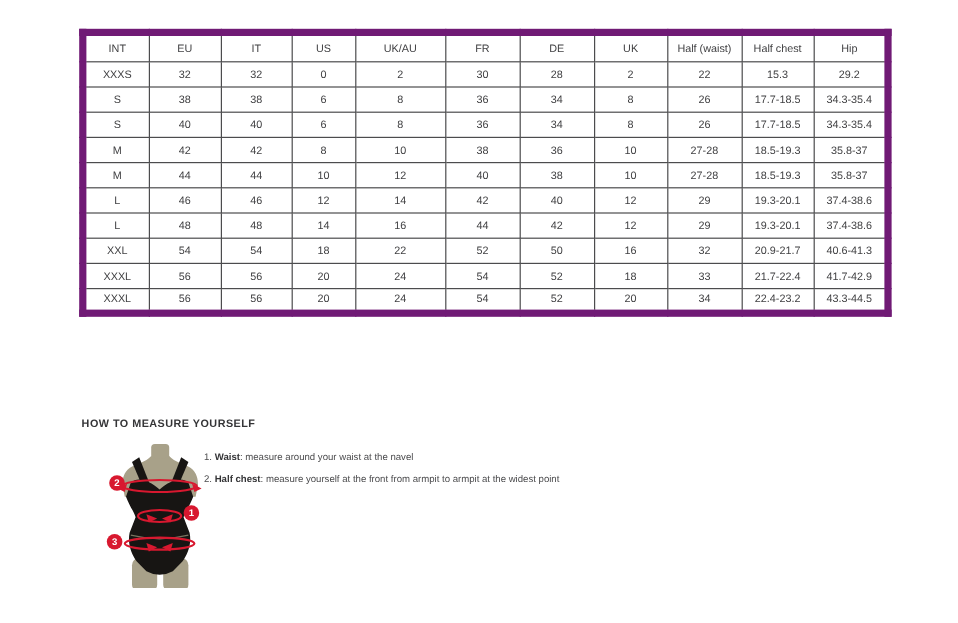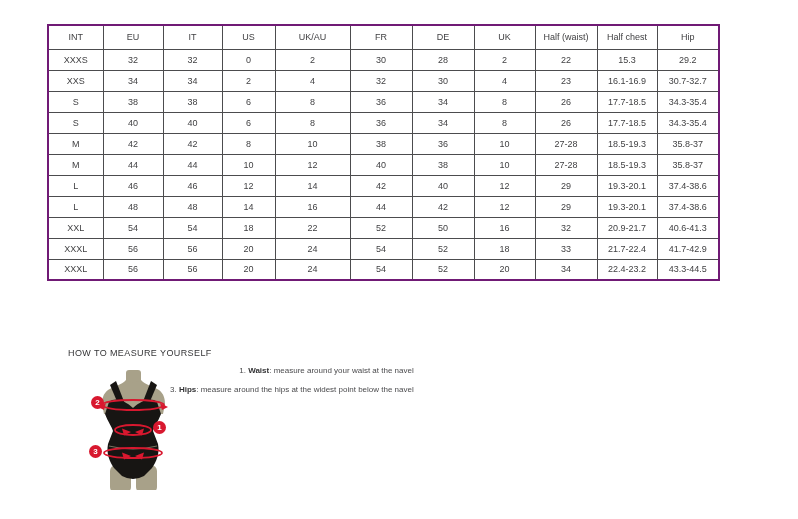--- a/index.html
+++ b/index.html
@@ -1,55 +1,55 @@
 <!DOCTYPE html>
 <html><head>
 <meta charset="utf-8">
 <style>
   * { margin: 0; padding: 0; box-sizing: border-box; }
   html, body { width: 798px; height: 519px; background: #ffffff; overflow: hidden; }
   body { font-family: "Liberation Sans", sans-serif; position: relative; }
 
   
   .size-table {
-    position: absolute; left: 47px; top: 24px; width: 568px;
+    position: absolute; left: 66px; top: 24px; width: 568px;
     border-collapse: collapse; table-layout: fixed;
     font-size: 9px; color: #414143;
-    border: 2px solid #701a75;
+    border: 6px solid #701a75;
   }
   .size-table th, .size-table td {
     border: 1px solid #4c4c4e;
     text-align: center; vertical-align: middle;
     font-weight: normal; padding: 0 1px;
     height: 21px; white-space: nowrap; overflow: hidden;
   }
   .size-table thead th { height: 24px; }
 
   
   .measure-heading {
     position: absolute; left: 68px; top: 348px;
-    font-size: 9px; font-weight: normal; letter-spacing: 0.4px;
+    font-size: 9px; font-weight: bold; letter-spacing: 0.4px;
     color: #353537;
   }
   .figure {
     position: absolute; left: 84px; top: 370px; width: 100px; height: 120px;
   }
   .figure svg { display: block; }
   .badge {
     position: absolute; width: 13px; height: 13px; border-radius: 50%;
     background: #d8182f; color: #ffffff;
     font-size: 8px; font-weight: bold; text-align: center; line-height: 13px;
   }
   .badge-chest { left: 7px;  top: 26px; }
   .badge-waist { left: 69px; top: 51px; }
   .badge-hips  { left: 5px;  top: 75px; }
 
   .steps {
-    position: absolute; left: 170px; top: 366px;
-    font-size: 8px; color: #4b4b4d; text-align: right;
+    position: absolute; left: 170px; top: 376px;
+    font-size: 8px; color: #4b4b4d;
   }
   .step { line-height: 10px; margin-bottom: 8.5px; white-space: nowrap; }
   .step b { color: #333335; }
 </style>
 </head>
 <body>
 
 <div>
 
   <table class="size-table">
@@ -89,33 +89,20 @@
           <td>0</td>
           <td>2</td>
           <td>30</td>
           <td>28</td>
           <td>2</td>
           <td>22</td>
           <td>15.3</td>
           <td>29.2</td>
         </tr>
         <tr>
-          <td>XXS</td>
-          <td>34</td>
-          <td>34</td>
-          <td>2</td>
-          <td>4</td>
-          <td>32</td>
-          <td>30</td>
-          <td>4</td>
-          <td>23</td>
-          <td>16.1-16.9</td>
-          <td>30.7-32.7</td>
-        </tr>
-        <tr>
           <td>S</td>
           <td>38</td>
           <td>38</td>
           <td>6</td>
           <td>8</td>
           <td>36</td>
           <td>34</td>
           <td>8</td>
           <td>26</td>
           <td>17.7-18.5</td>
@@ -259,16 +246,16 @@
       <path fill="#d8182f" d="M47,86 l-9,-3.5 2,7 z"></path>
       <path fill="#d8182f" d="M51,86 l9,-3.5 -2,7 z"></path>
     </svg>
     <div class="badge badge-chest">2</div>
     <div class="badge badge-waist">1</div>
     <div class="badge badge-hips">3</div>
   </div>
 
   <div class="steps">
       <div class="step"><span>1.</span> <b>Waist</b><span>: measure around your waist at the navel</span></div>
-      <div class="step"><span>3.</span> <b>Hips</b><span>: measure around the hips at the widest point below the navel</span></div>
+      <div class="step"><span>2.</span> <b>Half chest</b><span>: measure yourself at the front from armpit to armpit at the widest point</span></div>
     </div>
 
 </div>
 
 </body></html>

